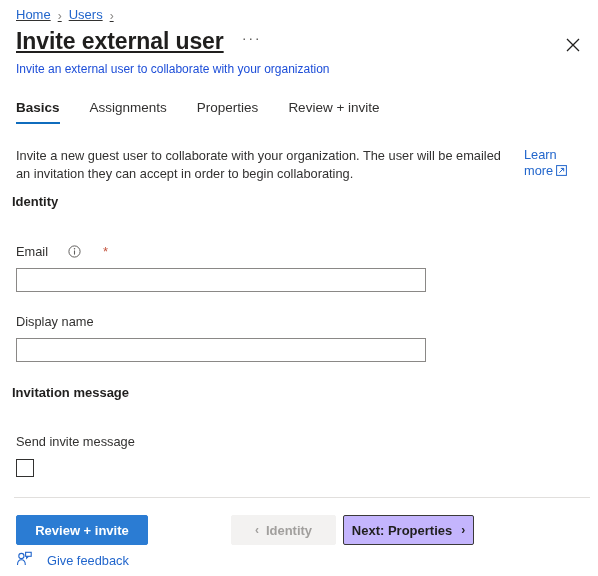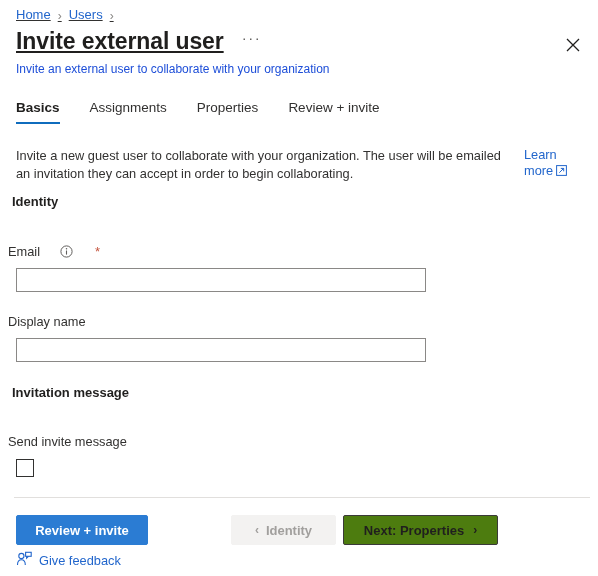--- a/index.html
+++ b/index.html
@@ -159,21 +159,21 @@
     left: 12px;
     font-size: 13px;
     font-weight: 700;
     color: #201f1e;
   }
   #identity-heading { top: 194px; }
   #invitation-heading { top: 385px; }
 
   .field-label {
     position: absolute;
-    left: 8px;
+    left: 16px;
     font-size: 12.8px;
     color: #323130;
     display: flex;
     align-items: center;
     gap: 20px;
     white-space: nowrap;
   }
   #email-label { top: 244px; }
   #displayname-label { top: 314px; }
   #sendinvite-label { top: 434px; }
@@ -262,35 +262,35 @@
     left: 215px;
     width: 105px;
     background: #f3f2f1;
     color: #a19f9d;
     border: 1px solid #f3f2f1;
     cursor: default;
     gap: 7px;
   }
   .btn-secondary {
     left: 327px;
-    width: 155px;
-    background: #4d7c0f;
+    width: 131px;
+    background: #c4b5fd;
     color: #201f1e;
     border: 1px solid #3b3a39;
     gap: 9px;
   }
   .chev { font-size: 12px; font-weight: 700; line-height: 1; }
 
   .give-feedback {
     position: absolute;
     left: 16px;
     top: 551px;
     display: flex;
     align-items: center;
-    gap: 7px;
+    gap: 15px;
     color: #2266cc;
     font-size: 12.8px;
     cursor: pointer;
     text-align: right;
   }
 </style>
 </head>
 <body>
 
 <div class="breadcrumb">

